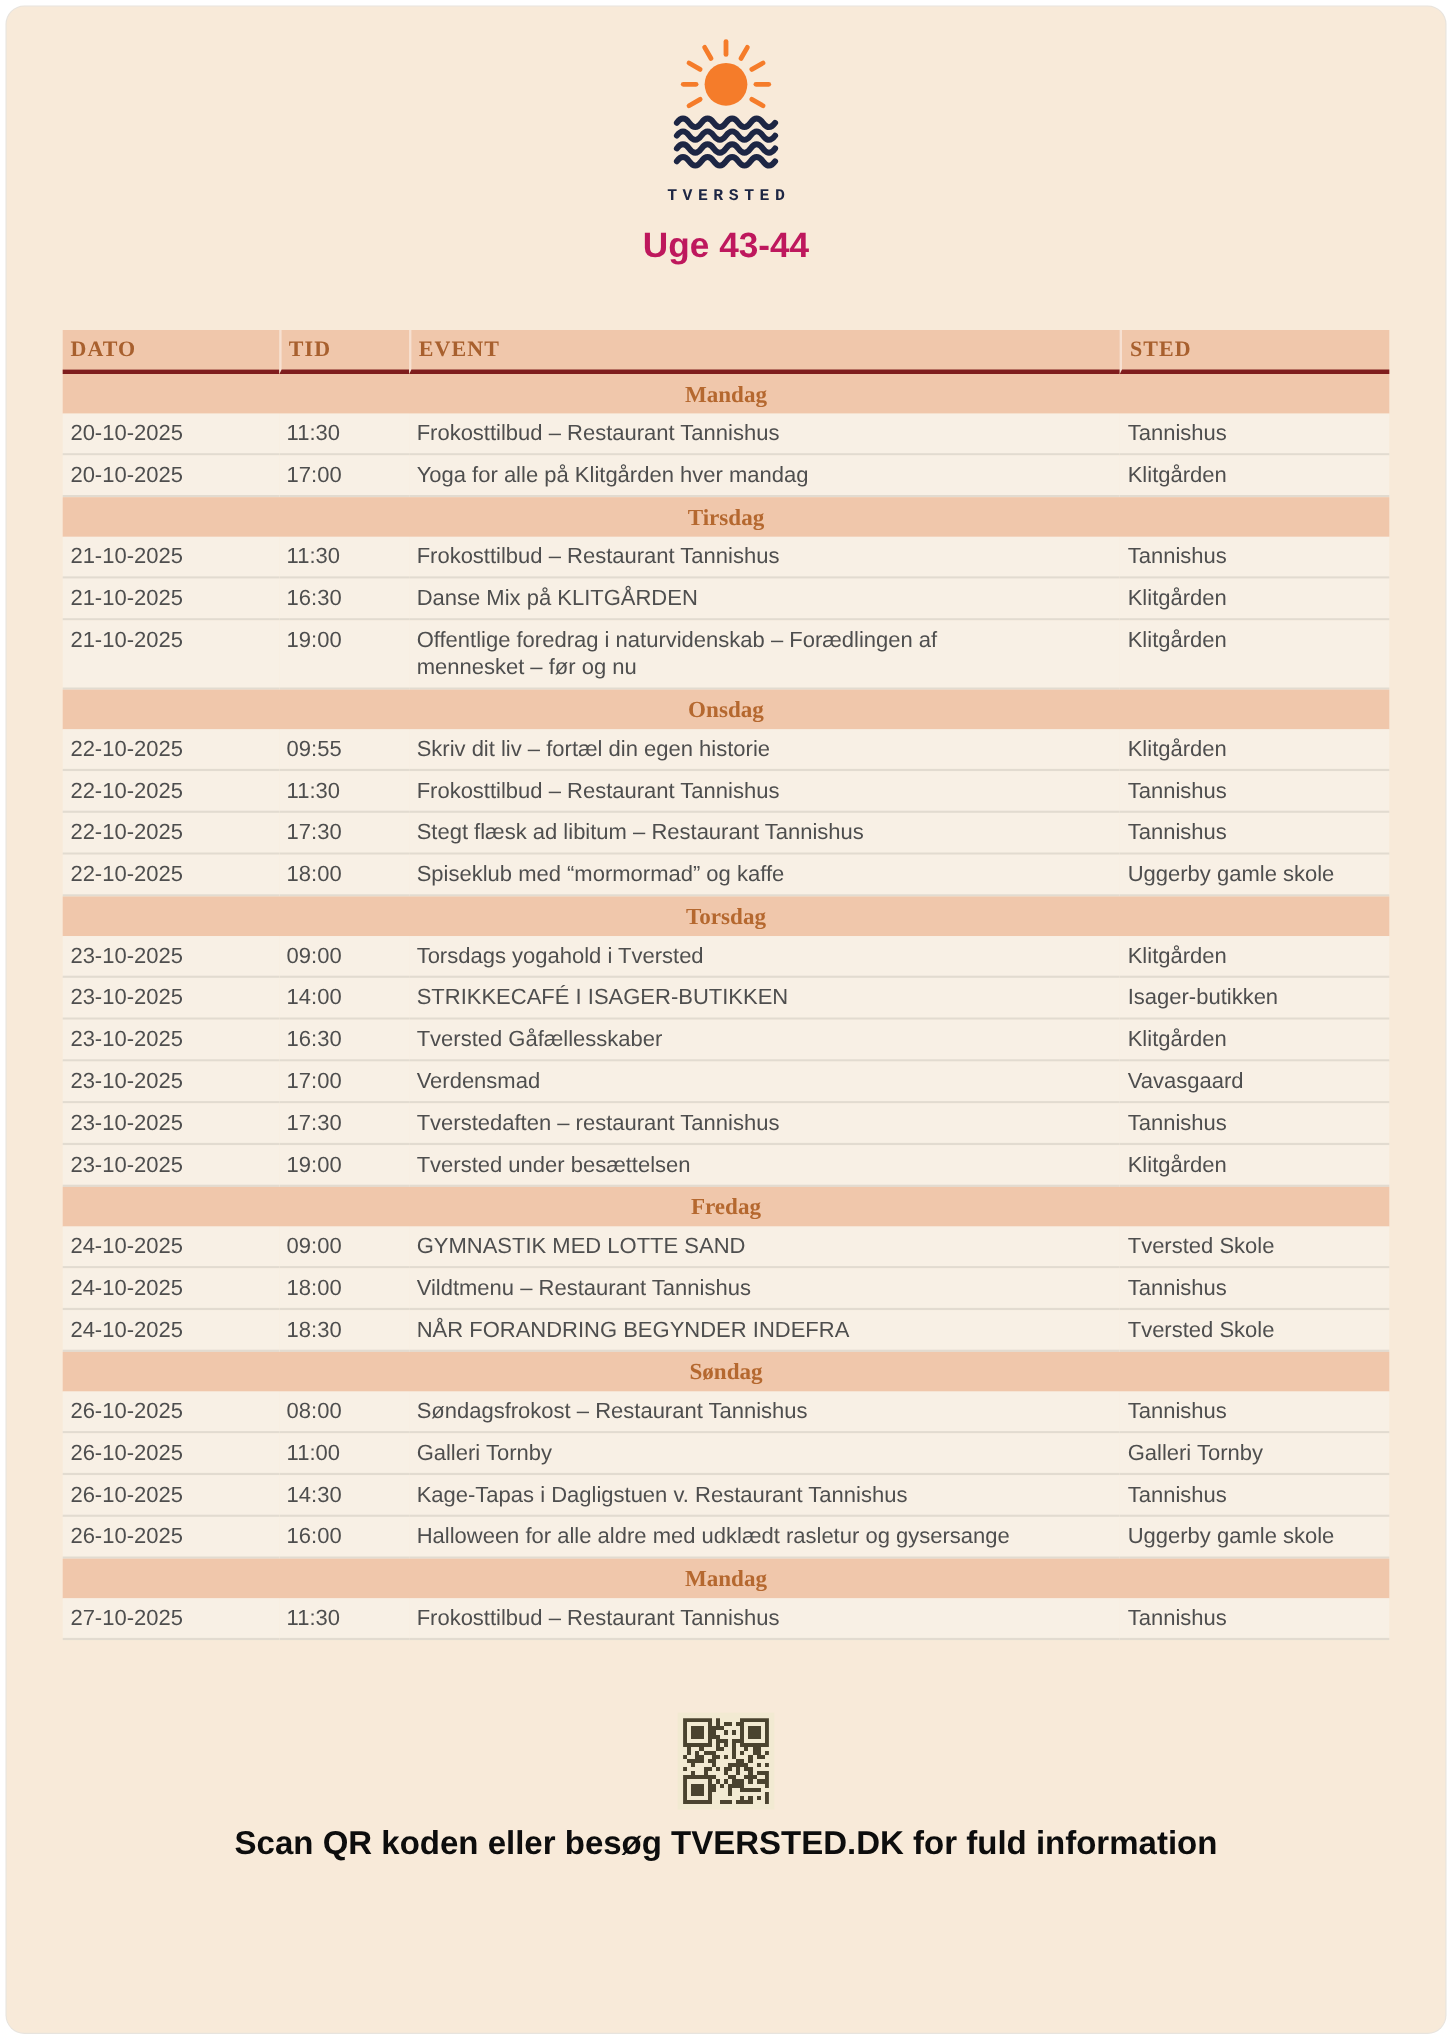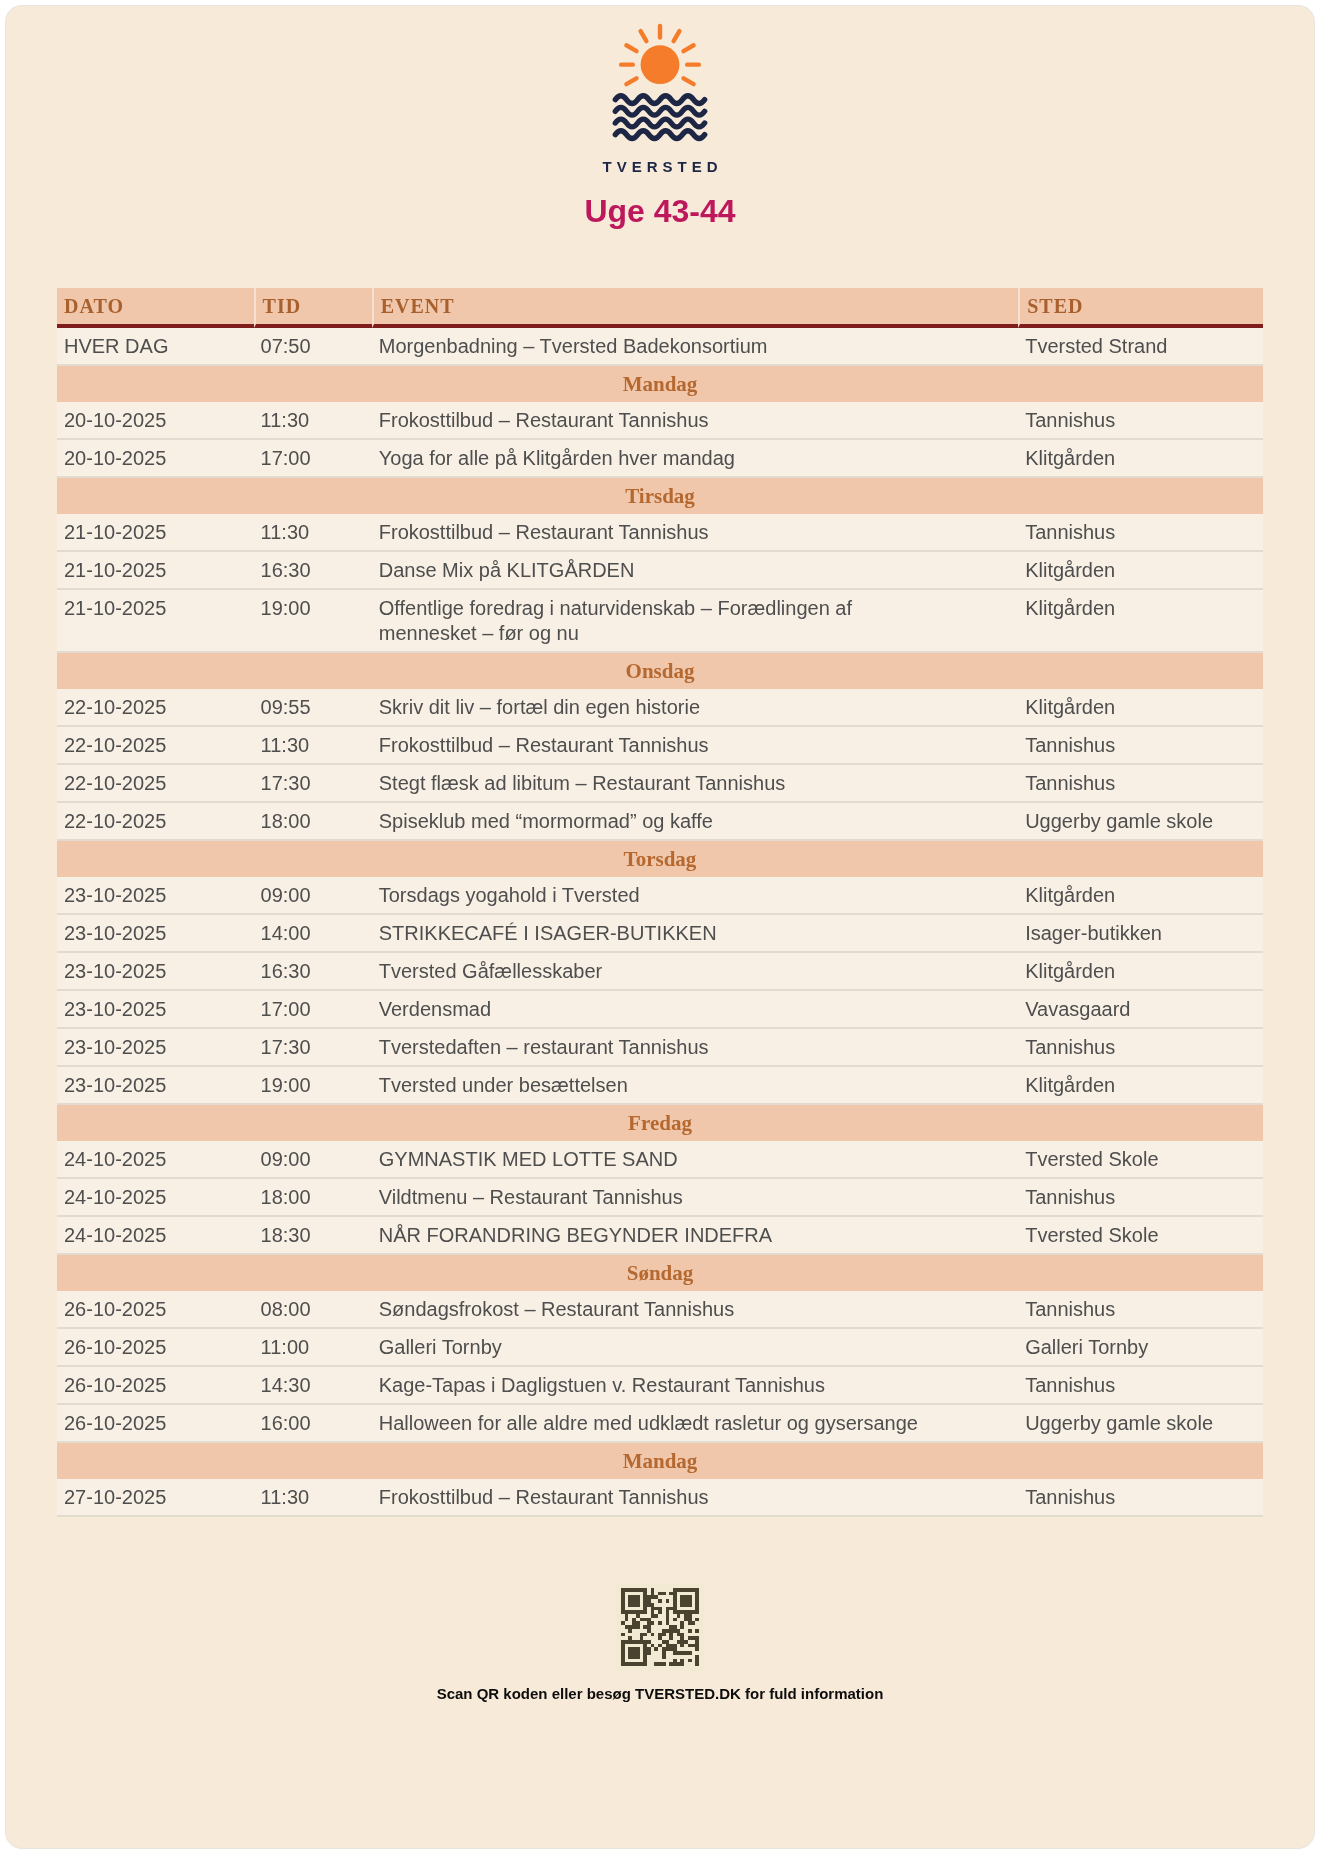--- a/index.html
+++ b/index.html
@@ -13,21 +13,21 @@
   .poster {
     position: absolute;
     left: 6px; top: 6px;
     width: 1308px; height: 1842px;
     background: #f8ead9;
     border-radius: 16px;
     box-shadow: 0 0 0 1px #e8e4de;
     overflow: hidden;
   }
   
-  .logo-block { text-align: center; padding-top: 14px; }
+  .logo-block { text-align: center; padding-top: 26px; font-family: Liberation Mono, monospace; }
   .logo-mark { display: block; margin: 0 auto; width: 120px; height: 136px; }
   .wordmark {
     margin-top: 2px;
     font-size: 15px;
     font-weight: bold;
     letter-spacing: 5px;
     text-indent: 5px;
     color: #1d2644;
   }
   
@@ -103,21 +103,21 @@
   .qr-wrap {
     width: 88px; height: 88px;
     margin: 66px auto 0 auto;
     background: #f2ead2;
     display: flex; align-items: center; justify-content: center;
   }
   .qr-wrap svg { width: 78px; height: 78px; }
   .footer-text {
     margin-top: 14px;
     text-align: center;
-    font-size: 15px;
+    font-size: 30px;
     font-weight: bold;
     color: #0d0d0d;
   }
 </style>
 </head>
 <body>
 
 <div class="poster">
 
   <div class="logo-block">
@@ -157,26 +157,20 @@
     </colgroup>
     <thead>
       <tr>
         <th>DATO</th>
         <th>TID</th>
         <th>EVENT</th>
         <th>STED</th>
       </tr>
     </thead>
     <tbody>
-        <tr class="event-row">
-          <td>HVER DAG</td>
-          <td>07:50</td>
-          <td>Morgenbadning – Tversted Badekonsortium</td>
-          <td>Tversted Strand</td>
-        </tr>
         <tr class="day-row">
           <td colspan="4">Mandag</td>
         </tr>
         <tr class="event-row">
           <td>20-10-2025</td>
           <td>11:30</td>
           <td>Frokosttilbud – Restaurant Tannishus</td>
           <td>Tannishus</td>
         </tr>
         <tr class="event-row">

